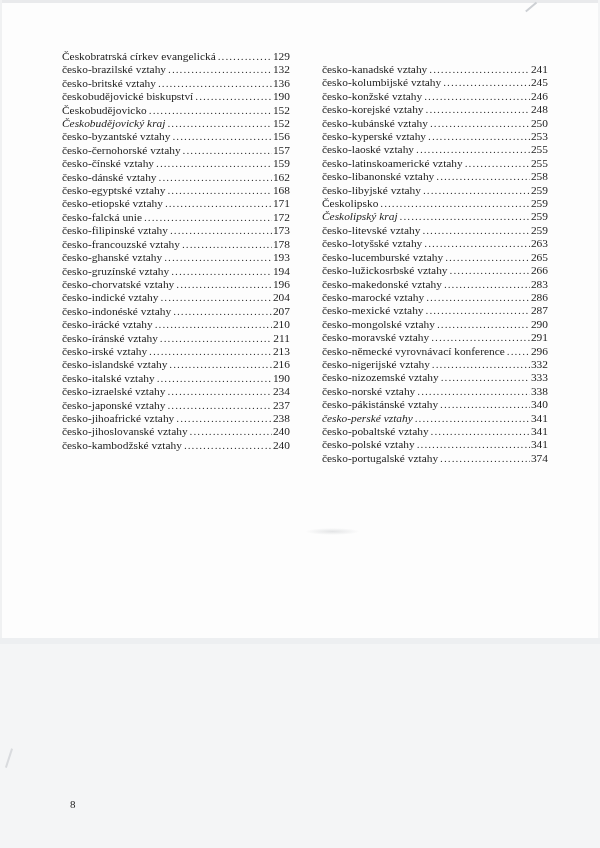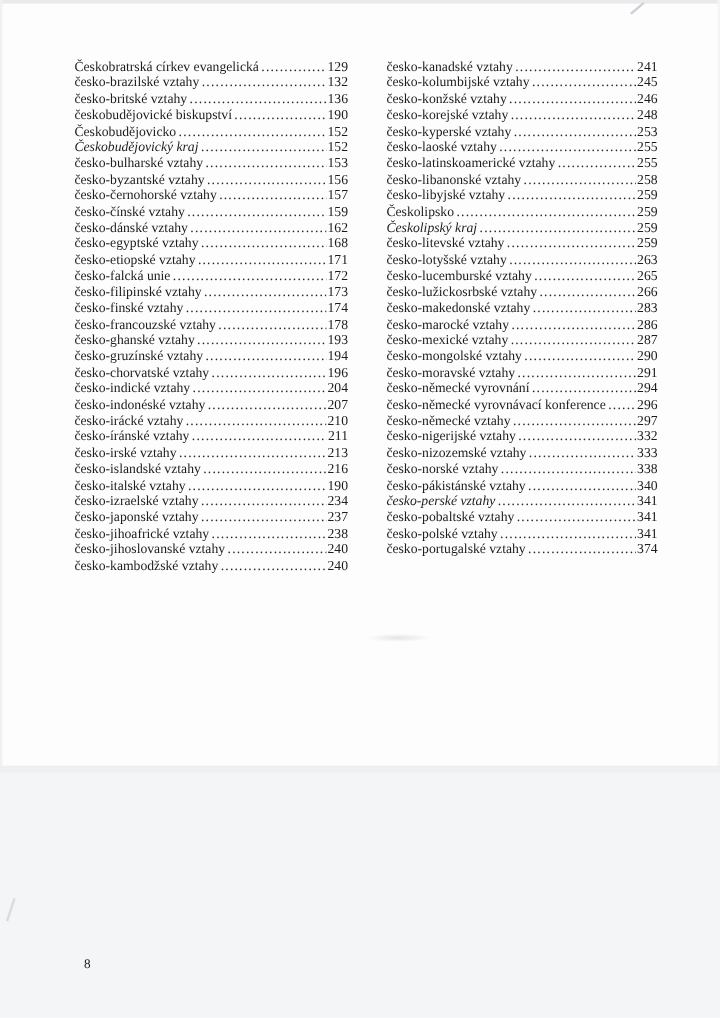--- a/index.html
+++ b/index.html
@@ -23,21 +23,21 @@
 
   .index-content {
     position: absolute;
     top: 50px; left: 62px;
     width: 486px;
     display: flex;
     gap: 32px;
   }
   .index-column { display: block; }
   .index-column.left  { width: 228px; }
-  .index-column.right { width: 226px; }
+  .index-column.right { width: 226px; margin-top: 13px; }
 
   .row {
     display: flex;
     align-items: baseline;
     font-size: 11.4px;
     line-height: 13.4px;
     white-space: nowrap;
   }
   .row.italic .label { font-style: italic; font-family: Liberation Serif, serif; }
   .label { flex: 0 0 auto; }
@@ -116,25 +116,20 @@
           <span class="label">Českobudějovicko</span>
           <span class="leader"></span>
           <span class="pagenum">152</span>
         </div>
         <div class="row italic">
           <span class="label">Českobudějovický kraj</span>
           <span class="leader"></span>
           <span class="pagenum">152</span>
         </div>
         <div class="row">
-          <span class="label">česko-bulharské vztahy</span>
-          <span class="leader"></span>
-          <span class="pagenum">153</span>
-        </div>
-        <div class="row">
           <span class="label">česko-byzantské vztahy</span>
           <span class="leader"></span>
           <span class="pagenum">156</span>
         </div>
         <div class="row">
           <span class="label">česko-černohorské vztahy</span>
           <span class="leader"></span>
           <span class="pagenum">157</span>
         </div>
         <div class="row">
@@ -159,25 +154,20 @@
         </div>
         <div class="row">
           <span class="label">česko-falcká unie</span>
           <span class="leader"></span>
           <span class="pagenum">172</span>
         </div>
         <div class="row">
           <span class="label">česko-filipinské vztahy</span>
           <span class="leader"></span>
           <span class="pagenum">173</span>
-        </div>
-        <div class="row">
-          <span class="label">česko-finské vztahy</span>
-          <span class="leader"></span>
-          <span class="pagenum">174</span>
         </div>
         <div class="row">
           <span class="label">česko-francouzské vztahy</span>
           <span class="leader"></span>
           <span class="pagenum">178</span>
         </div>
         <div class="row">
           <span class="label">česko-ghanské vztahy</span>
           <span class="leader"></span>
           <span class="pagenum">193</span>
@@ -268,20 +258,25 @@
           <span class="label">česko-konžské vztahy</span>
           <span class="leader"></span>
           <span class="pagenum">246</span>
         </div>
         <div class="row">
           <span class="label">česko-korejské vztahy</span>
           <span class="leader"></span>
           <span class="pagenum">248</span>
         </div>
         <div class="row">
+          <span class="label">česko-kubánské vztahy</span>
+          <span class="leader"></span>
+          <span class="pagenum">250</span>
+        </div>
+        <div class="row">
           <span class="label">česko-kyperské vztahy</span>
           <span class="leader"></span>
           <span class="pagenum">253</span>
         </div>
         <div class="row">
           <span class="label">česko-laoské vztahy</span>
           <span class="leader"></span>
           <span class="pagenum">255</span>
         </div>
         <div class="row">
@@ -348,33 +343,23 @@
           <span class="label">česko-mongolské vztahy</span>
           <span class="leader"></span>
           <span class="pagenum">290</span>
         </div>
         <div class="row">
           <span class="label">česko-moravské vztahy</span>
           <span class="leader"></span>
           <span class="pagenum">291</span>
         </div>
         <div class="row">
-          <span class="label">česko-německé vyrovnání</span>
-          <span class="leader"></span>
-          <span class="pagenum">294</span>
-        </div>
-        <div class="row">
           <span class="label">česko-německé vyrovnávací konference</span>
           <span class="leader"></span>
           <span class="pagenum">296</span>
-        </div>
-        <div class="row">
-          <span class="label">česko-německé vztahy</span>
-          <span class="leader"></span>
-          <span class="pagenum">297</span>
         </div>
         <div class="row">
           <span class="label">česko-nigerijské vztahy</span>
           <span class="leader"></span>
           <span class="pagenum">332</span>
         </div>
         <div class="row">
           <span class="label">česko-nizozemské vztahy</span>
           <span class="leader"></span>
           <span class="pagenum">333</span>

